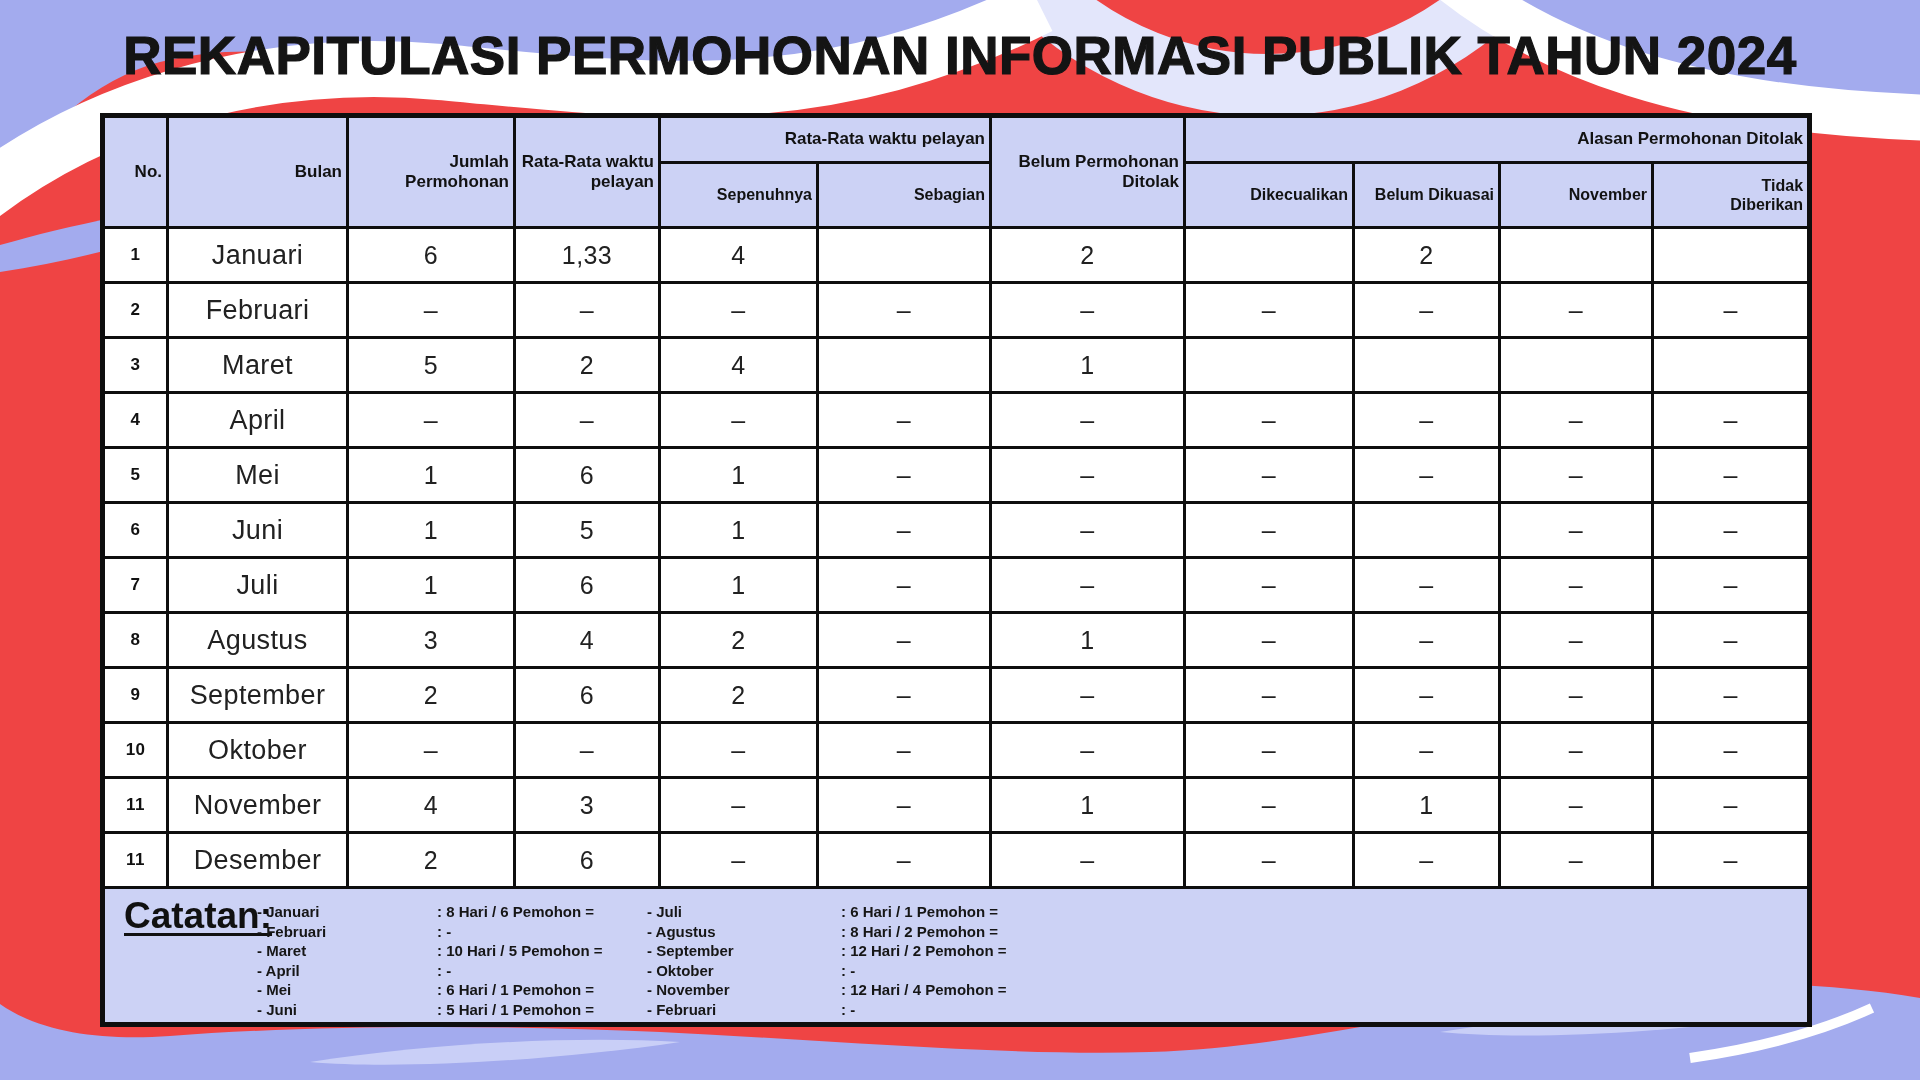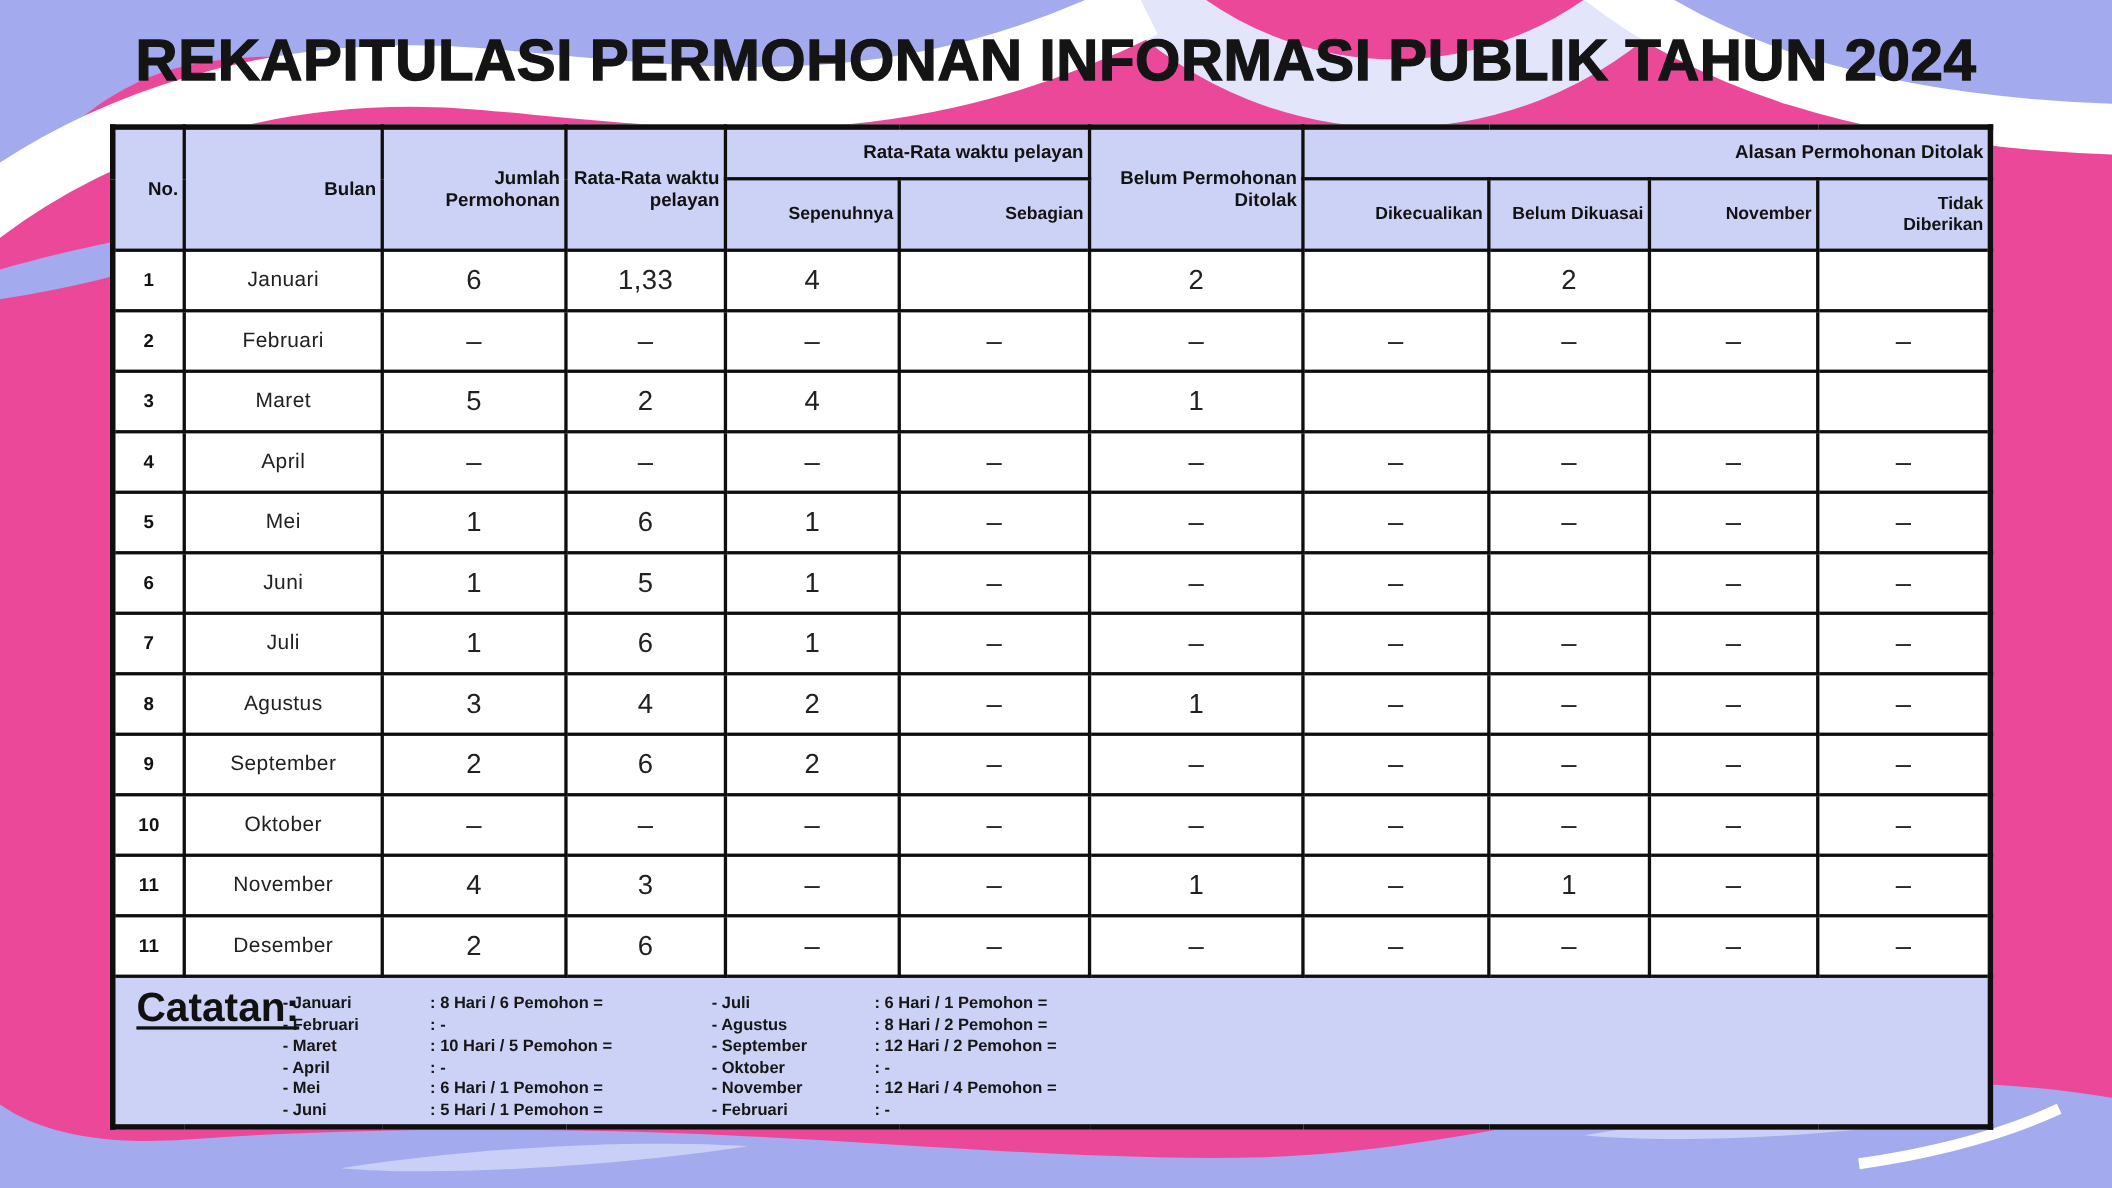--- a/index.html
+++ b/index.html
@@ -1,19 +1,19 @@
 <!DOCTYPE html>
 <html style="--wave: #a3abee; --wave-light: #c9cff7; --ring: #e3e6fb; --header-bg: #ccd2f5; --note-bg: #ccd2f5; --border: #0e0e0e;"><head>
 <meta charset="utf-8">
 <style>
   * { margin:0; padding:0; box-sizing:border-box; }
   html,body { background:#888; }
   .page {
     position:relative; width:1920px; height:1080px;
-    background:#ec4899; overflow:hidden; margin:0 auto;
+    background:#ef4444; overflow:hidden; margin:0 auto;
     font-family:"Liberation Sans", sans-serif;
   }
   .bg-top, .bg-bottom { position:absolute; left:0; width:1920px; pointer-events:none; z-index:0; }
   .bg-top { top:0; height:300px; }
   .bg-bottom { bottom:0; height:140px; }
 
   .title {
     position:absolute; top:26px; left:0; right:0; z-index:2;
     text-align:center;
     font-size:53px; line-height:60px; font-weight:800;
@@ -39,40 +39,40 @@
   .recap tr.h2 th { font-size:16px; }
   .wrap-narrow { display:inline-block; max-width:82px; line-height:1.2; }
 
   .recap tbody tr { height:55px; }
   .recap tbody td {
     background:#fff; text-align:center; vertical-align:middle;
     font-size:25px; font-weight:400; color:#212121; letter-spacing:0.4px;
     padding:0 2px;
   }
   .recap tbody td.c-no { font-size:17px; font-weight:bold; color:#121212; }
-  .recap tbody td.c-bulan { font-size:19px; }
+  .recap tbody td.c-bulan { font-size:27px; }
 
   .recap tfoot td {
     background:var(--note-bg,#ccd2f5);
     height:137px; vertical-align:top; text-align:left;
     padding:13px 10px 0 19px;
   }
   .catatan-flex { display:flex; align-items:flex-start; }
   .catatan-label {
     display:inline-block; width:122px; margin-right:11px;
     font-size:37px; line-height:28px; font-weight:bold; color:#111;
     text-decoration:underline; text-decoration-thickness:3px; text-underline-offset:5px;
   }
   .notes-col { display:block; }
   .notes-col.c0 { width:390px; }
   .notes-col.c1 { width:560px; }
   .note-line { display:flex; font-size:15px; line-height:19.5px; font-weight:bold; color:#161616; }
   .notes-col.c0 .m { width:134px; flex:none; }
   .notes-col.c1 .m { width:148px; flex:none; }
-  .note-line .v { flex:1; }
+  .note-line .v { flex:1;margin-left:46px; }
 </style>
 </head>
 <body>
 
 <div class="page">
 
   <svg class="bg-top" viewBox="0 0 1920 300" preserveAspectRatio="none" aria-hidden="true">
     <circle cx="1268" cy="-245" r="330" fill="none" stroke="var(--ring,#e3e6fb)" stroke-width="62"></circle>
     <path fill="var(--wave,#a3abee)" d="M1920,0 L1475,0 C1565,62 1700,115 1830,132 C1860,136 1895,138 1920,137 Z"></path>
     <path fill="none" stroke="#ffffff" stroke-width="46" d="M1440,-30 C1540,55 1690,112 1940,118"></path>

